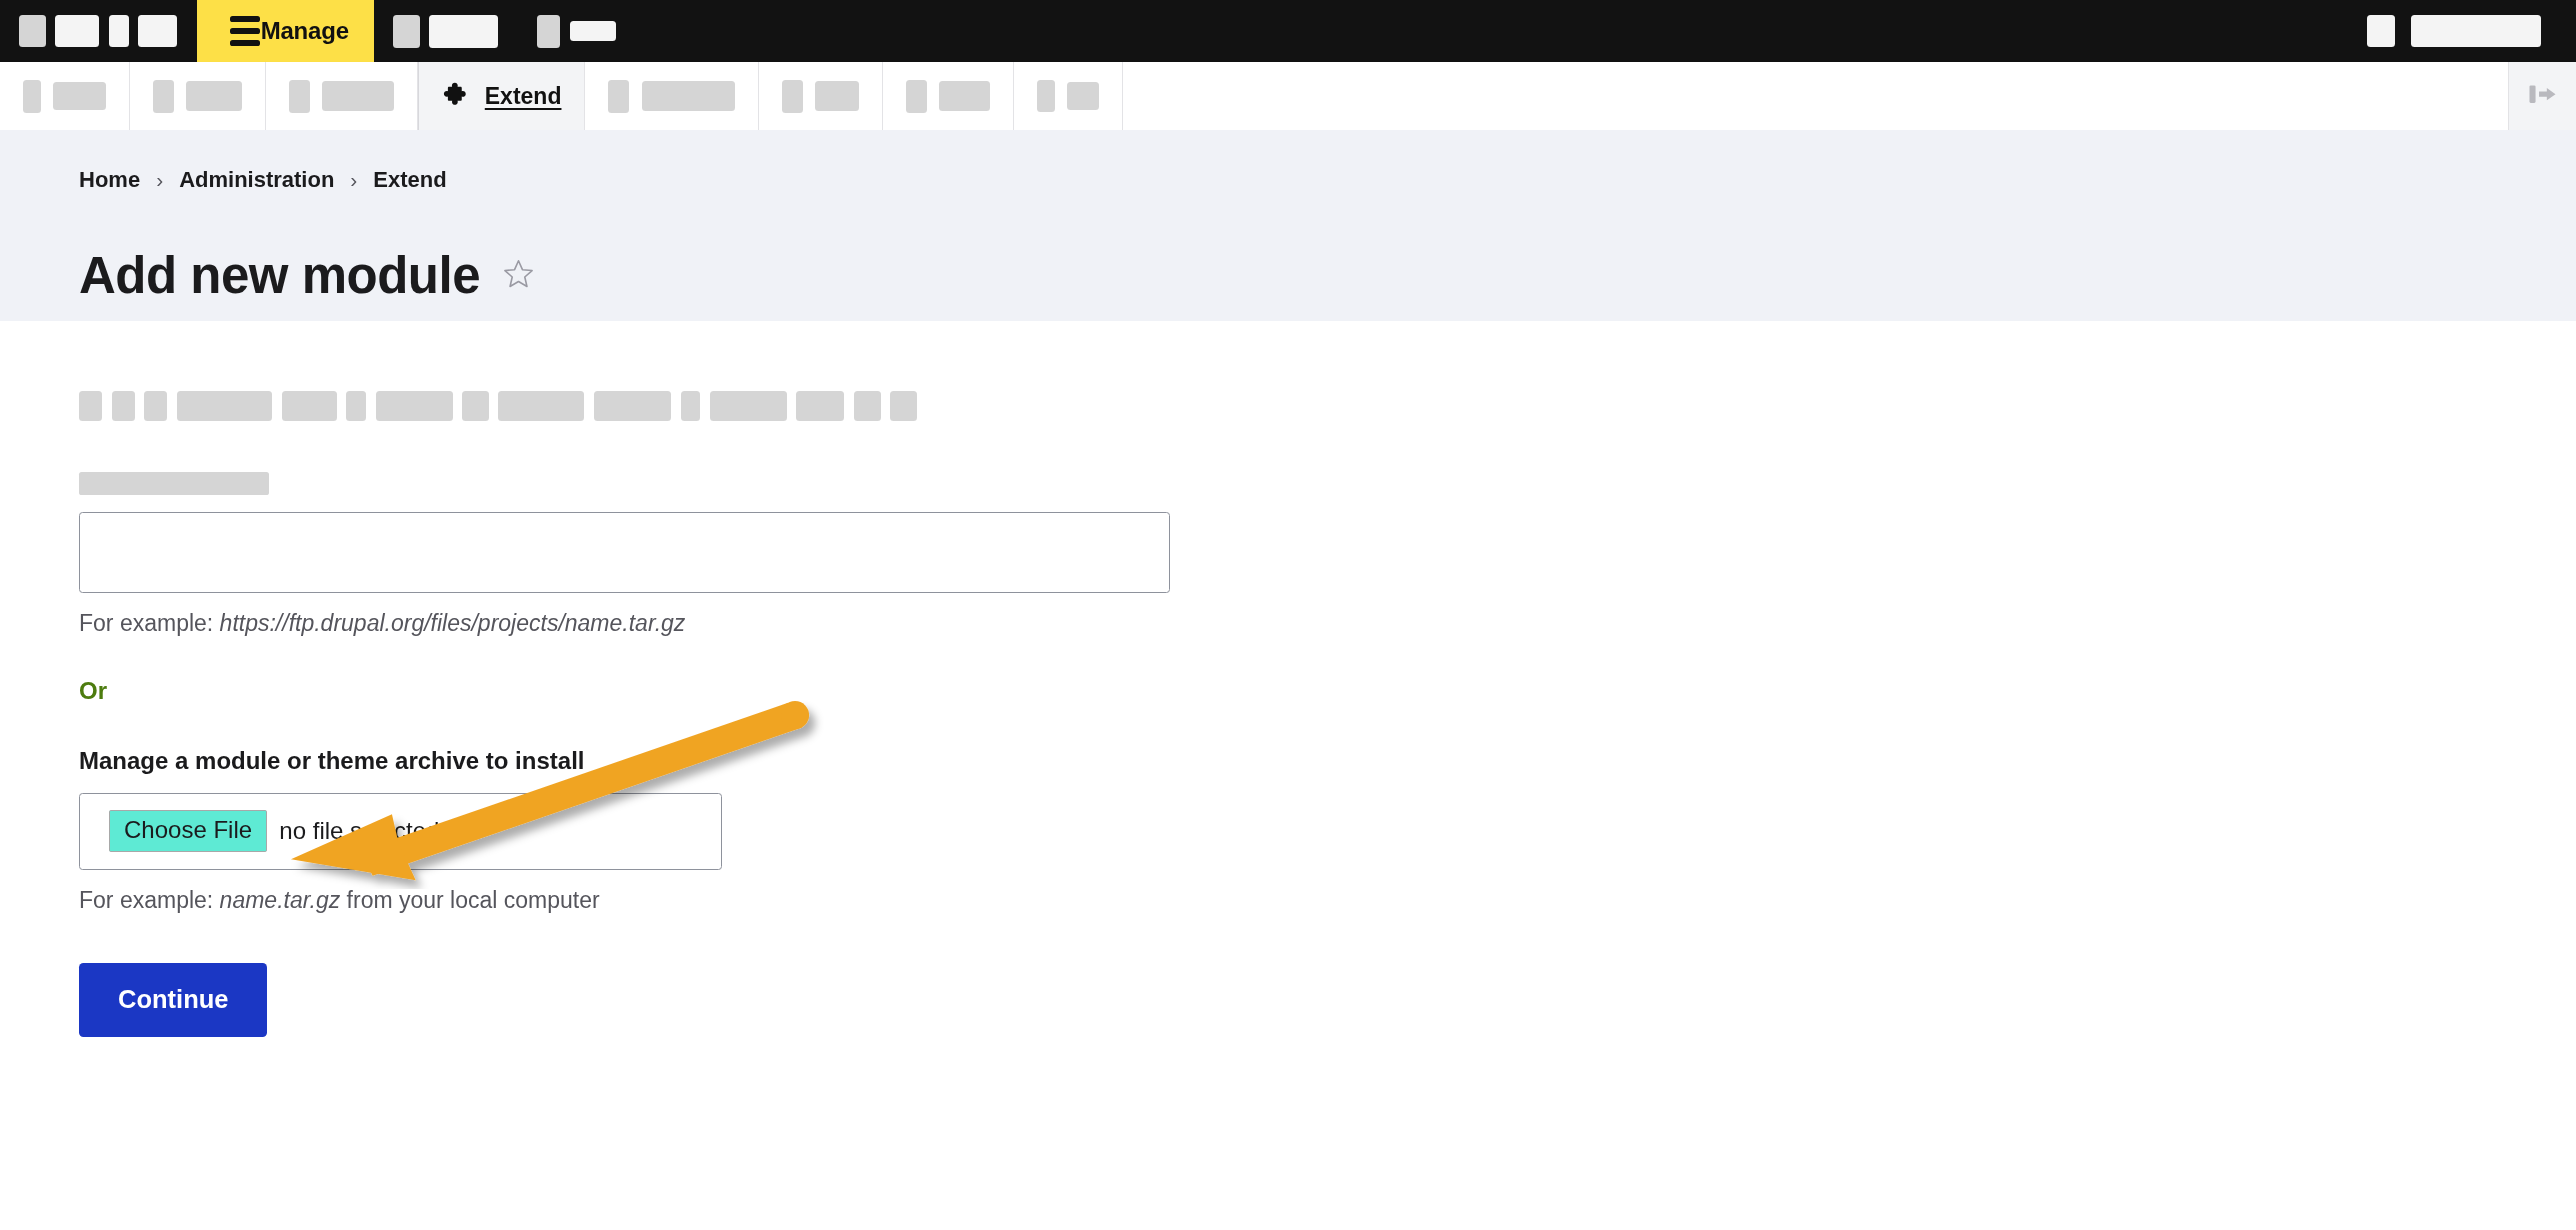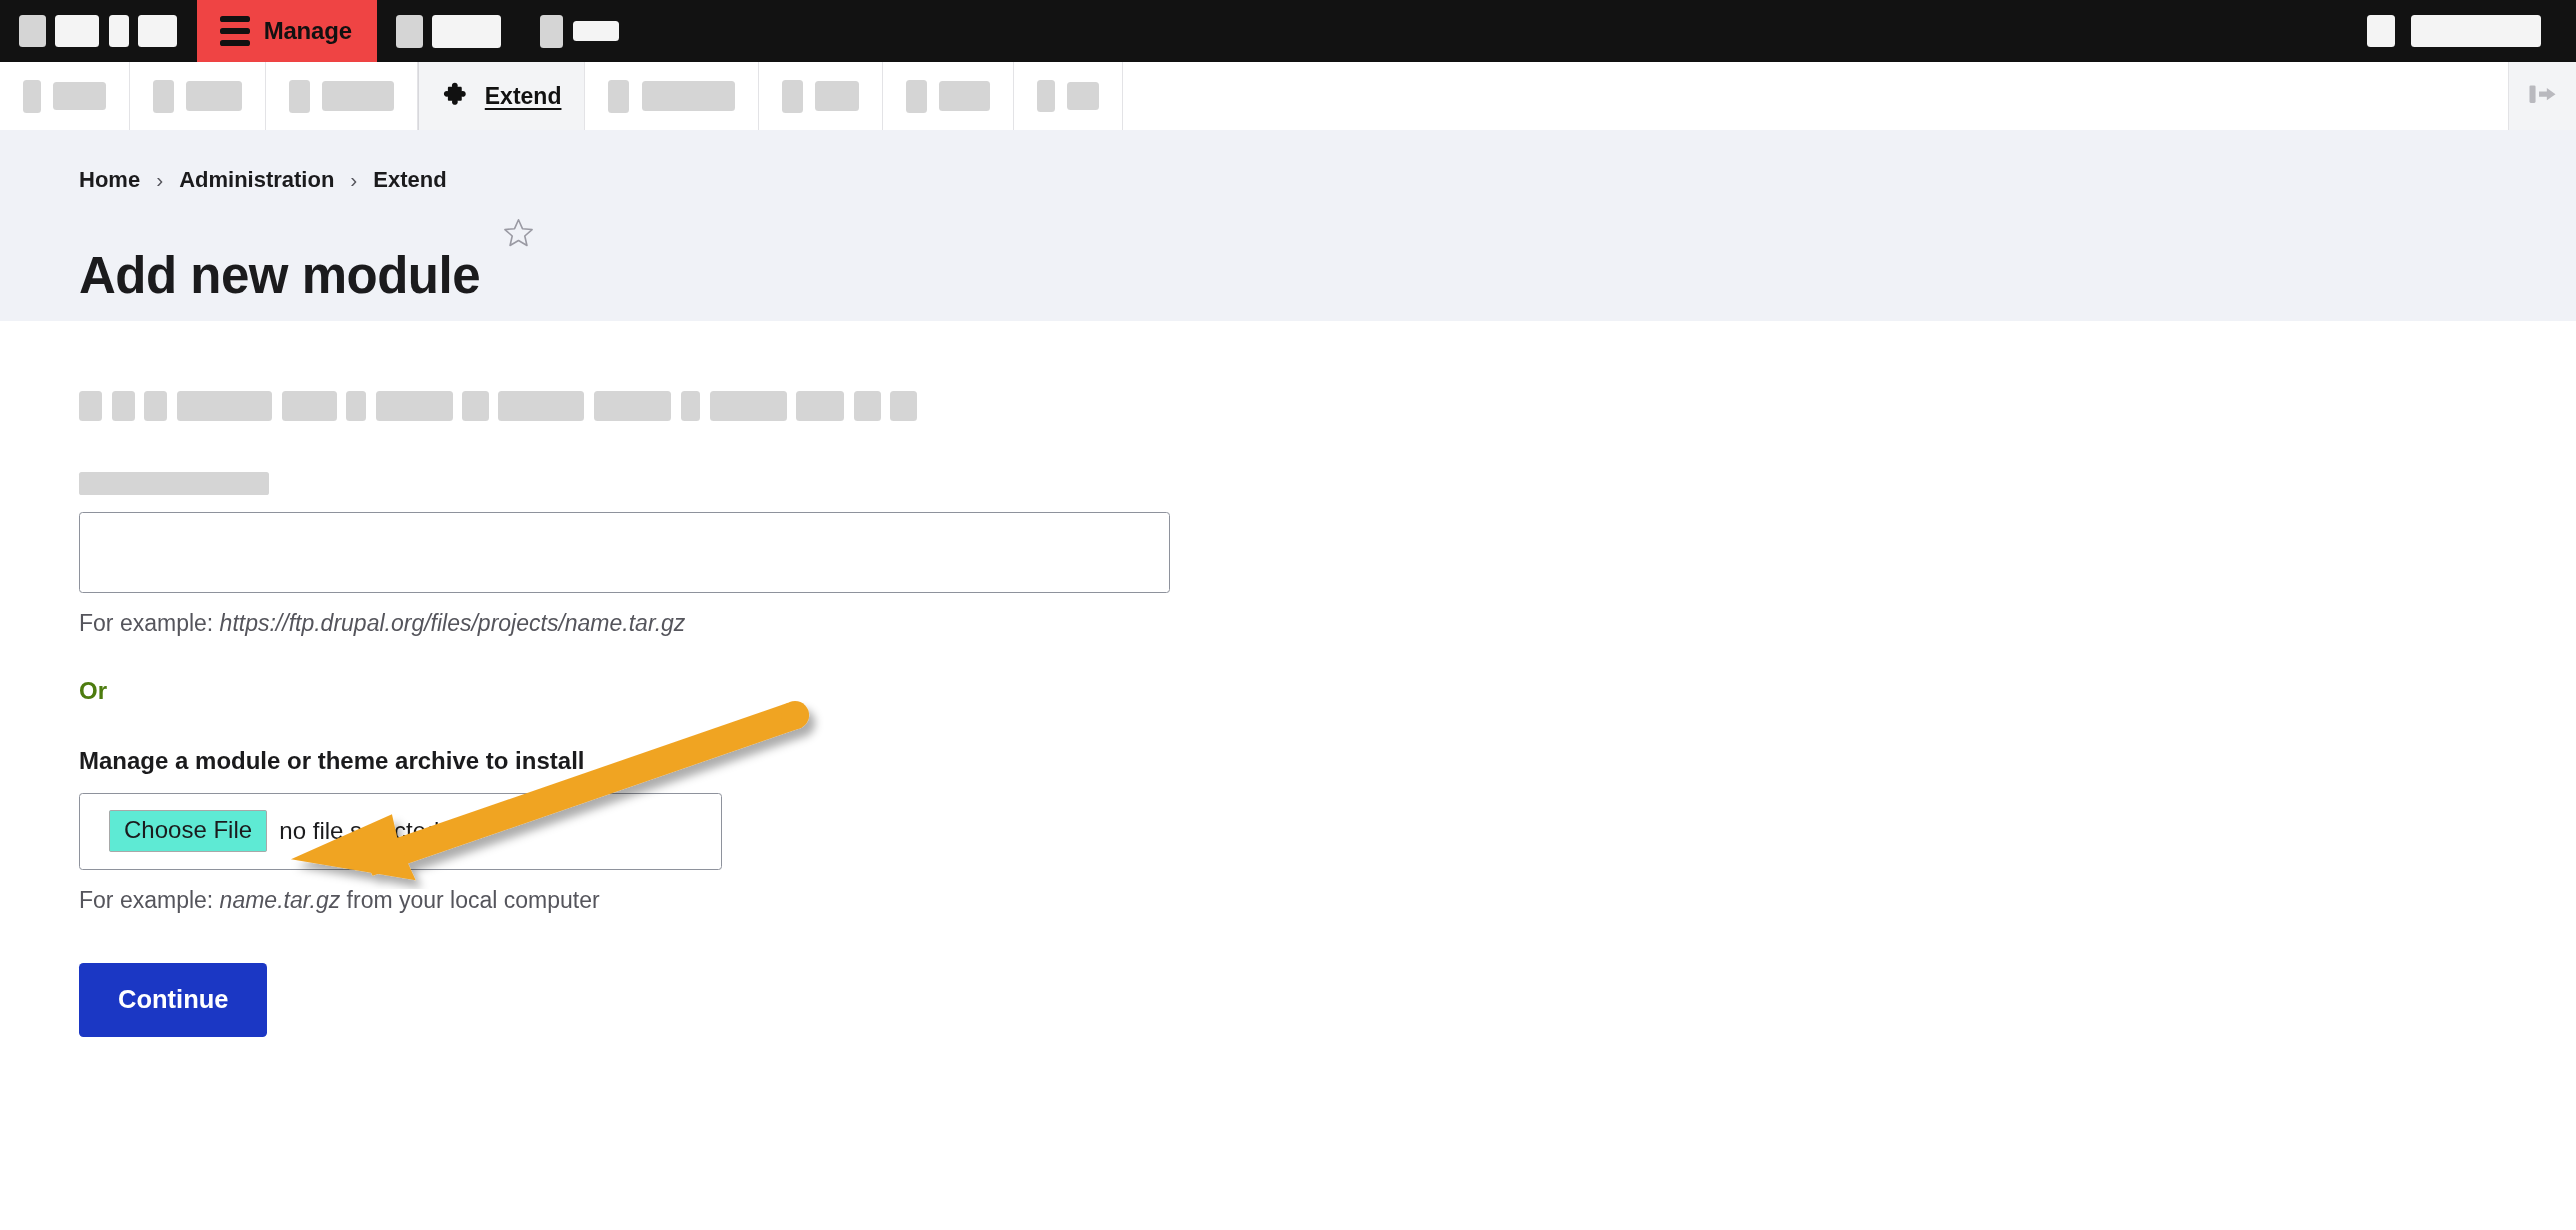--- a/index.html
+++ b/index.html
@@ -30,26 +30,26 @@
     padding: 0 19.4px;
     height: 100%;
   }
   .redact {
     background: #d5d5d5;
     border-radius: 3.5px;
     display: inline-block;
   }
   .redact-light { background: #f4f4f4; }
   .tb-manage {
-    background: #ef4444;
+    background: #fde047;
     height: 62px;
     display: flex;
     align-items: center;
-    gap: 14px;
-    padding: 0 25px 0 23px;
+    gap: 1px;
+    padding: 0 25px 0 33px;
   }
   .hamburger {
     display: flex; flex-direction: column; justify-content: center; gap: 6.2px;
     width: 30px;
   }
   .hamburger span {
     display: block; height: 6.2px; width: 30px; background: #111; border-radius: 2.6px;
   }
   .tb-manage-label {
     font-size: 24px; font-weight: bold; color: #111; letter-spacing: -0.2px;
@@ -104,21 +104,21 @@
     background: #f0f2f7;
     padding: 37px 0 0 79px;
   }
   .breadcrumb {
     display: flex; align-items: center; gap: 16px;
     font-size: 22px; font-weight: bold; color: #1b1b1d;
   }
   .breadcrumb .crumb { color: #1b1b1d; }
   .breadcrumb .sep { color: #55555c; font-weight: normal; font-size: 21px; }
   .page-title-row {
-    display: flex; gap: 21px;
+    display: flex; align-items: center; gap: 21px;
     margin-top: 23px;
   }
   .page-title {
     font-size: 51px; font-weight: bold; color: #1b1b1d;
     letter-spacing: -0.5px; line-height: 1;
   }
   .star-icon { display: block; }
 
   
   .main {

